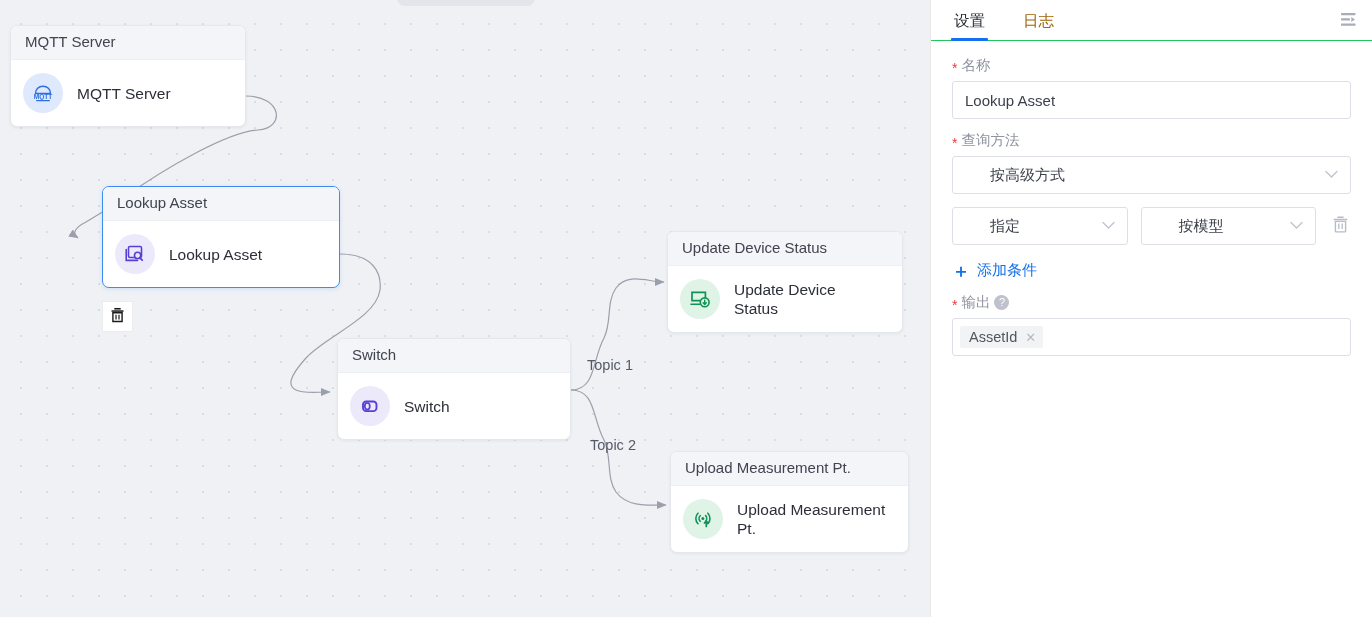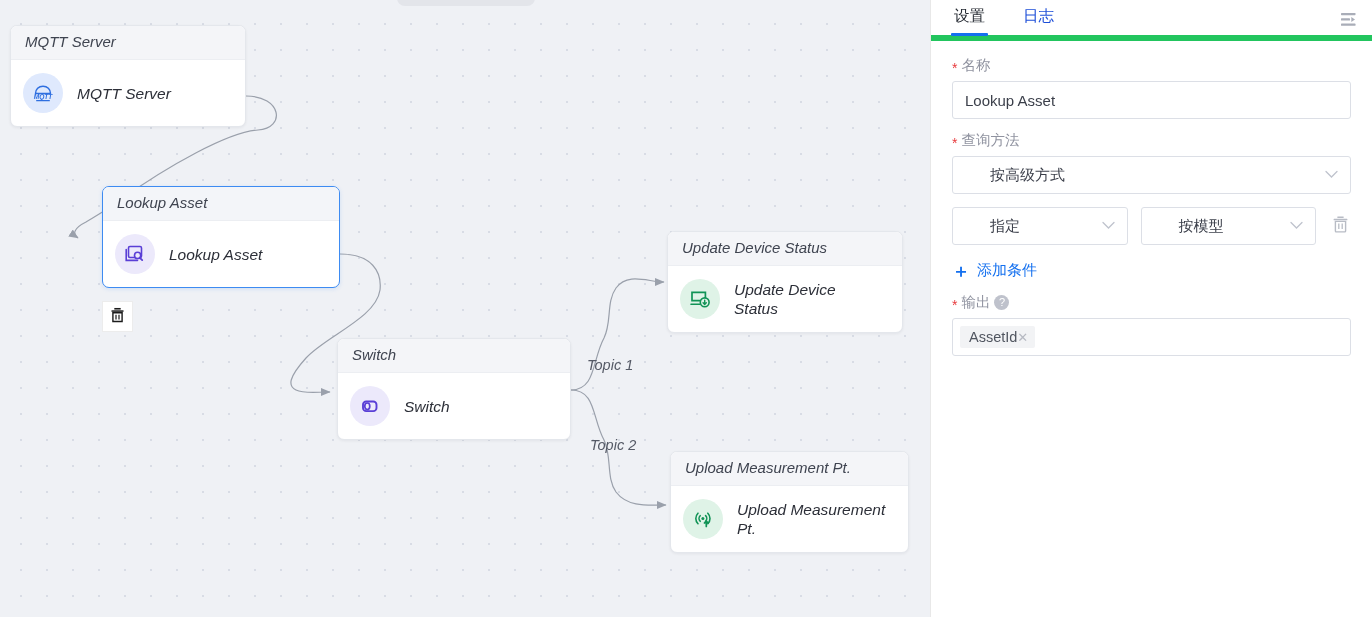--- a/index.html
+++ b/index.html
@@ -15,21 +15,20 @@
   
   #canvas {
     position: relative;
     width: 930px; height: 617px;
     background-color: #eff1f5;
     background-image: radial-gradient(circle, #d8dce5 1.1px, transparent 1.2px);
     background-size: 26px 26px;
     background-position: 8px 11px;
     overflow: hidden;
     flex: 0 0 930px;
-    font-style: italic;
   }
   #edge-layer { position: absolute; inset: 0; width: 930px; height: 617px; pointer-events: none; }
 
   .toolbar-peek {
     position: absolute; left: 466px; top: -12px; transform: translateX(-50%);
     width: 138px; height: 18px; border-radius: 8px;
     background: #e3e5ea;
   }
 
   
@@ -74,25 +73,25 @@
     cursor: pointer;
   }
 
   
   #panel {
     flex: 1 1 auto; height: 617px; background: #fff;
     border-left: 1px solid #e8e8e8; position: relative;
     display: flex; flex-direction: column;
   }
   .panel-tabs {
-    height: 41px; flex: 0 0 41px; border-bottom: 6px solid #22c55e;
+    height: 41px; flex: 0 0 41px; border-bottom: 1px solid #22c55e;
     display: flex; align-items: flex-end; padding: 0 21px; position: relative;
   }
   .tab {
-    font-size: 15.5px; color: #1d4ed8; padding: 0 2px 10px 2px;
+    font-size: 15.5px; color: #a16207; padding: 0 2px 10px 2px;
     margin-right: 34px; cursor: pointer; position: relative; line-height: 18px;
   }
   .tab.active { color: #262b33; font-weight: 500; }
   .tab.active::after {
     content: ""; position: absolute; left: -1px; right: -1px; bottom: -1px;
     height: 3px; background: #1470ef; border-radius: 1px;
   }
   .panel-collapse-icon {
     position: absolute; right: 12px; top: 7px; width: 26px; height: 24px;
     display: flex; align-items: center; justify-content: center; cursor: pointer;
@@ -126,21 +125,21 @@
     display: inline-flex; align-items: center; gap: 7px; color: #1470ef;
     font-size: 15px; cursor: pointer; margin: 3px 0 14px 0;
   }
   .add-link .plus { font-size: 18px; font-weight: 700; line-height: 1; }
   .tag-field {
     width: 100%; min-height: 38px; border: 1px solid #dcdfe6; border-radius: 3px;
     padding: 5px 7px; display: flex; align-items: center; gap: 6px; flex-wrap: wrap;
   }
   .tag {
     background: #f2f3f5; border-radius: 2px; font-size: 14.5px; color: #50555f;
-    padding: 3px 7px 3px 9px; display: inline-flex; align-items: center; 
+    padding: 3px 7px 3px 9px; display: inline-flex; align-items: center; gap: 8px;
   }
   .tag .tag-x { color: #b6b9c2; font-size: 13px; cursor: pointer; }
   .ta-wrap { position: relative; }
   textarea.ctl {
     height: 113px; padding: 9px 12px; resize: none; line-height: 20px;
     display: block; color: #3b3f4a;
   }
   textarea.ctl::placeholder { color: #adb1bb; }
   .ta-grip {
     position: absolute; right: 3px; bottom: 3px; width: 12px; height: 12px;

